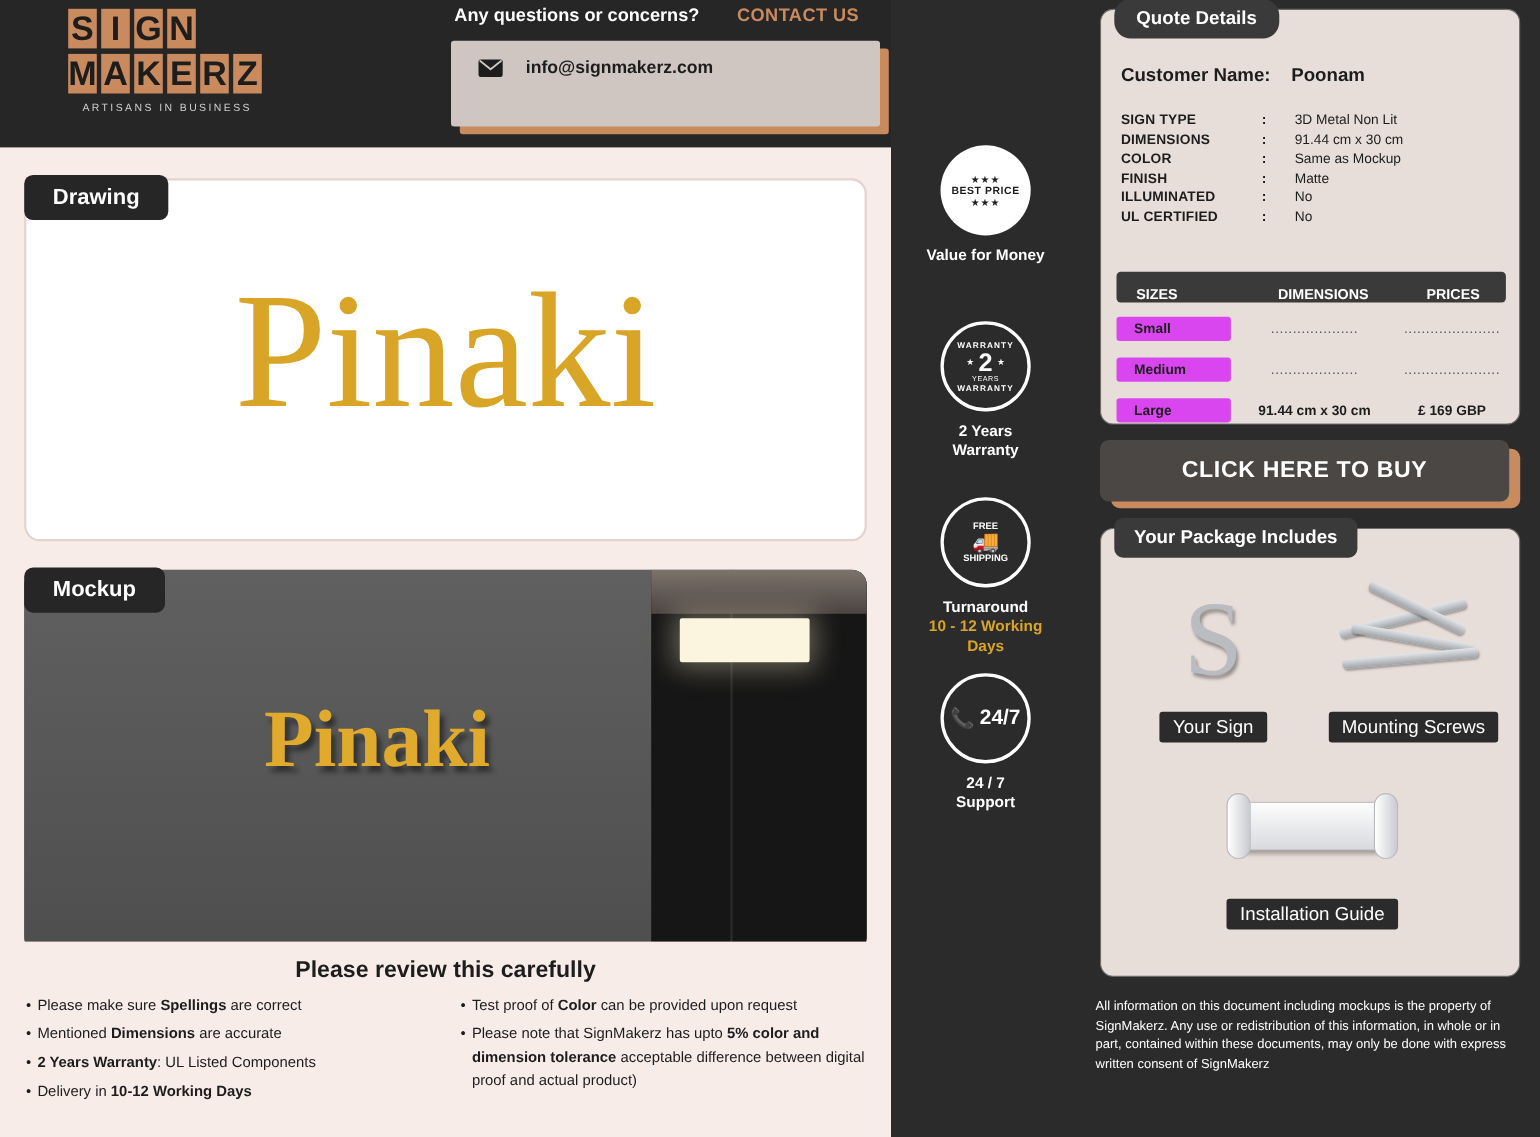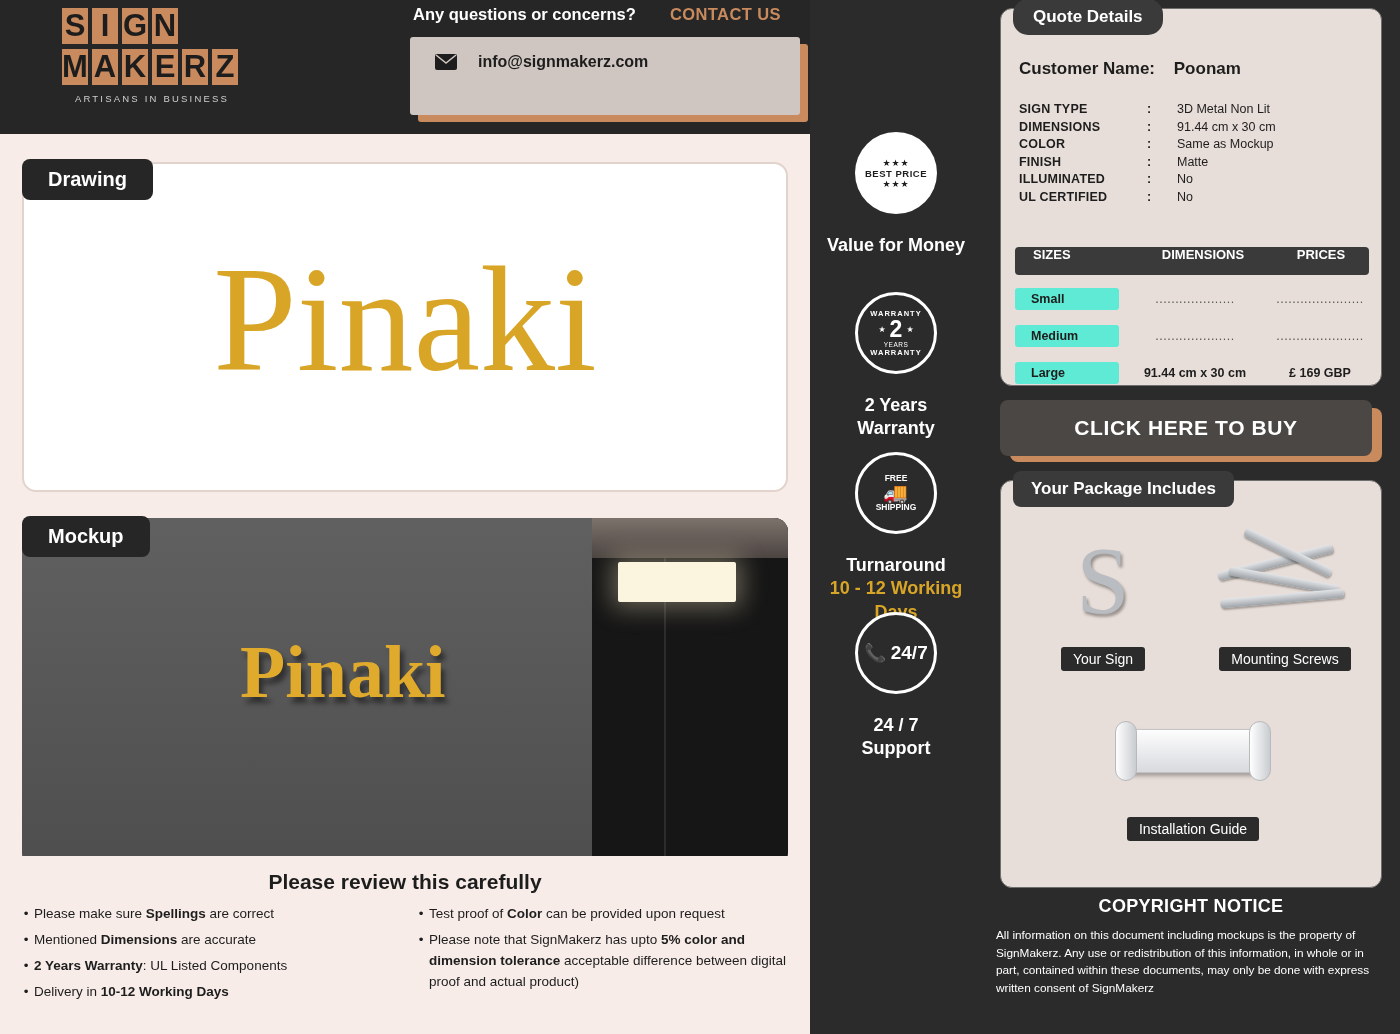--- a/index.html
+++ b/index.html
@@ -82,21 +82,21 @@
 
   
   .badges { position: absolute; left: 810px; top: 0; width: 172px; height: 890px; background: #2b2b2b; }
   .badge { position: absolute; width: 172px; text-align: center; color: #fff; }
   .badge-circle {
     width: 82px; height: 82px; border-radius: 50%; background: #ffffff; margin: 0 auto;
     display: flex; flex-direction: column; align-items: center; justify-content: center;
     color: #1d1d1d; position: relative;
   }
   .badge-circle.ringed { border: 3px solid #fff; background: #2b2b2b; color: #fff; }
-  .badge-cap { font-size: 18px; font-weight: 700; line-height: 1.3; margin-top: 20px; }
+  .badge-cap { font-size: 14px; font-weight: 700; line-height: 1.3; margin-top: 8px; }
   .badge-cap .hl { color: #d9a526; }
   .bp-top { font-size: 9.5px; font-weight: 700; letter-spacing: .5px; }
   .bp-stars { font-size: 9px; letter-spacing: 1px; }
   .warr-top { font-size: 7.5px; font-weight: 700; letter-spacing: 1px; }
   .warr-num { font-size: 23px; font-weight: 700; line-height: 1; }
   .warr-yrs { font-size: 6.5px; letter-spacing: .5px; }
   .ship-txt { font-size: 8.5px; font-weight: 700; line-height: 1.1; }
   .truck { font-size: 20px; line-height: 20px; }
   .s247 { font-size: 19px; font-weight: 700; }
   .cert-txt { font-size: 9.5px; font-weight: 700; letter-spacing: 1px; }
@@ -117,30 +117,30 @@
   .cust-value { margin-left: 14px; }
 
   .spec-table { position: absolute; left: 18px; top: 92px; width: 350px; font-size: 12.5px; color: #1d1d1d; }
   .spec-row { display: flex; line-height: 17.5px; }
   .spec-k { width: 128px; font-weight: 700; letter-spacing: .2px; }
   .spec-c { width: 30px; font-weight: 700; }
   .spec-v { flex: 1; }
 
   .size-head {
     position: absolute; left: 14px; top: 238px; width: 354px; height: 28px;
-    background: #3a3a3a; border-radius: 4px; display: flex; align-items: flex-start;
+    background: #3a3a3a; border-radius: 4px; display: flex; align-items: flex-end;
     color: #fff; font-size: 13px; font-weight: 700;
   }
   .sh-1 { width: 118px; padding-left: 18px; }
   .sh-2 { width: 140px; text-align: center; }
   .sh-3 { flex: 1; text-align: center; }
 
   .size-row { position: absolute; left: 14px; width: 354px; height: 24px; display: flex; align-items: center; font-size: 12.5px; color: #1d1d1d; }
   .size-pill {
-    width: 104px; height: 22px; background: #5eead4; border-radius: 3px; color: #1d1d1d;
+    width: 104px; height: 22px; background: #d946ef; border-radius: 3px; color: #1d1d1d;
     font-size: 12.5px; font-weight: 700; display: flex; align-items: center; padding-left: 16px;
   }
   .size-dim { width: 152px; text-align: center; color: #555; letter-spacing: .5px; }
   .size-price { flex: 1; text-align: center; color: #555; letter-spacing: .5px; }
   .size-dim.bold, .size-price.bold { color: #1d1d1d; font-weight: 700; letter-spacing: 0; }
 
   .buy-shadow { position: absolute; left: 28px; top: 408px; width: 372px; height: 54px; background: #c98a5e; border-radius: 8px; }
   .buy-btn {
     position: absolute; left: 18px; top: 400px; width: 372px; height: 56px;
     background: #4a4744; color: #fff; border-radius: 8px; border: none;
@@ -150,21 +150,21 @@
   .pkg-card {
     position: absolute; left: 18px; top: 480px; width: 382px; height: 408px;
     background: #e8ded9; border-radius: 12px; border: 1px solid #6e6e6e;
   }
   .pkg-tab {
     position: absolute; left: 12px; top: -10px; background: #3a3a3a; color: #fff;
     font-size: 17px; font-weight: 700; padding: 8px 18px; border-radius: 8px;
   }
   .pkg-item { position: absolute; text-align: center; }
   .pkg-cap {
-    display: inline-block; background: #2b2b2b; color: #fff; font-size: 14px;
+    display: inline-block; background: #2b2b2b; color: #fff; font-size: 17px;
     padding: 4px 12px; border-radius: 3px; margin-top: 6px;
   }
   .pkg-art { height: 120px; display: flex; align-items: center; justify-content: center; }
   .art-s { font-family: "Liberation Serif", serif; font-size: 96px; color: #b9bcc0;
            text-shadow: 2px 3px 3px rgba(0,0,0,.35); line-height: 1; }
   .screws { position: relative; width: 150px; height: 90px; }
   .screw { position: absolute; height: 9px; border-radius: 4px;
            background: linear-gradient(180deg,#e3e5e8,#9ea3a8); box-shadow: 1px 2px 2px rgba(0,0,0,.3); }
   .scroll-art { position: relative; width: 160px; height: 80px; }
   .scroll-body { position: absolute; left: 16px; top: 18px; width: 128px; height: 44px;
@@ -420,17 +420,16 @@
             <div class="scroll-body"></div>
             <div class="scroll-roll" style="left:2px;"></div>
             <div class="scroll-roll" style="left:136px;"></div>
           </div>
         </div>
         <span class="pkg-cap">Installation Guide</span>
       </div>
     </div>
 
     <div class="copyright">
-      <div class="cr-title">COPYRIGHT NOTICE</div>
       <div class="cr-body">All information on this document including mockups is the property of SignMakerz. Any use or redistribution of this information, in whole or in part, contained within these documents, may only be done with express written consent of SignMakerz</div>
     </div>
   </div>
 </div>
 
 </body></html>

